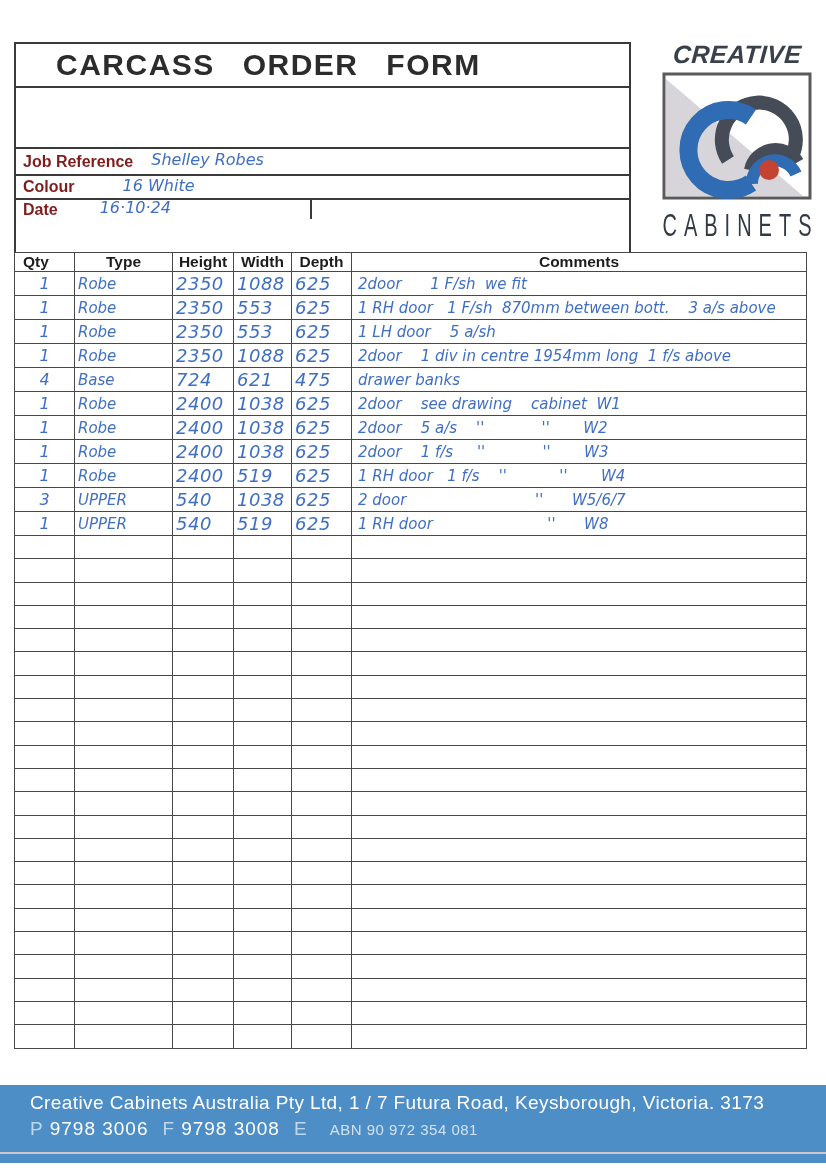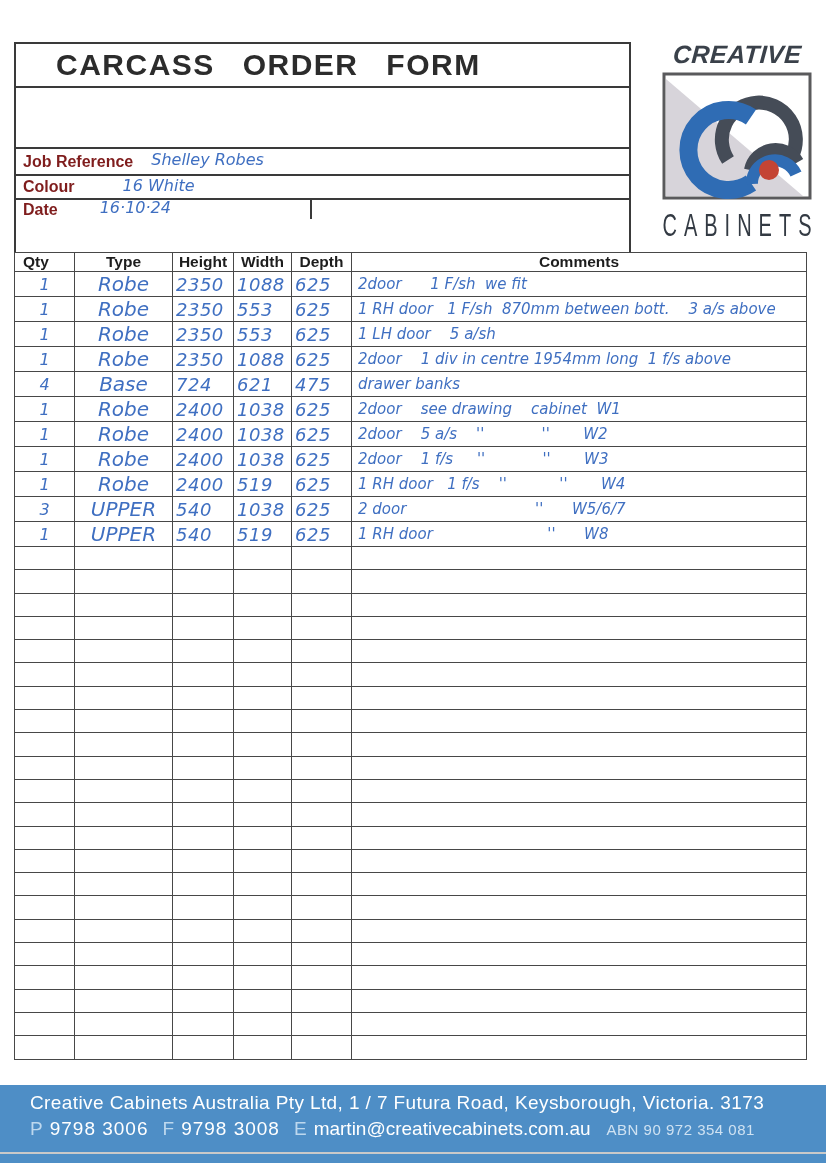--- a/index.html
+++ b/index.html
@@ -38,21 +38,21 @@
   .order-table { position:absolute; left:14px; top:252px; width:792px;
                  border-collapse:collapse; table-layout:fixed; background:#fff; }
   .order-table th, .order-table td { border:1.8px solid #484848; overflow:hidden; }
   .order-table th { font-size:15.5px; font-weight:bold; color:#1d1d1d; height:19px; padding:0 3px; }
   th.h-qty { text-align:left; padding-left:8px; }
   th.h-type, th.h-comments { text-align:center; }
   th.h-height, th.h-width, th.h-depth { text-align:center; }
   tr.filled { height:24px; } tr.empty { height:23.3px; }
   td { padding:0 3px; }
   td.c-qty { text-align:center; font-size:16px; }
-  td.c-type { text-align:center; font-size:20px; }
+  td.c-type { text-align:left; font-size:15px; }
   td.c-num { font-size:18px; letter-spacing:0.5px; }
   td.c-comments { font-size:15px; padding-left:6px; white-space:pre; }
 
   
   .footer-band { position:absolute; left:0; top:1085px; width:826px; height:78px;
                  background:var(--band,#4e8ec6); color:#fff; padding:7px 0 0 30px; }
   .footer-line1 { font-size:19px; letter-spacing:0.4px; white-space:nowrap; }
   .footer-line2 { margin-top:4px; font-size:19px; display:flex; align-items:baseline; white-space:nowrap; }
   .contact-prefix { color:#bdd8ee; margin:0 7px 0 0; }
   .contact-sep { width:14px; display:inline-block; }
@@ -390,19 +390,18 @@
   <div class="footer-band">
     <div class="footer-line1">Creative Cabinets Australia Pty Ltd, 1 / 7 Futura Road, Keysborough, Victoria. 3173</div>
     <div class="footer-line2">
       <span class="contact-prefix">P</span>
       <span class="contact-bold">9798 3006</span>
       <span class="contact-sep"></span>
       <span class="contact-prefix">F</span>
       <span class="contact-bold">9798 3008</span>
       <span class="contact-sep"></span>
       <span class="contact-prefix">E</span>
-      <span>martin@creativecabinets.com.au</span>
       <span class="abn">ABN 90 972 354 081</span>
     </div>
   </div>
   <div class="footer-rule"></div>
 
 </div>
 
 </body></html>

